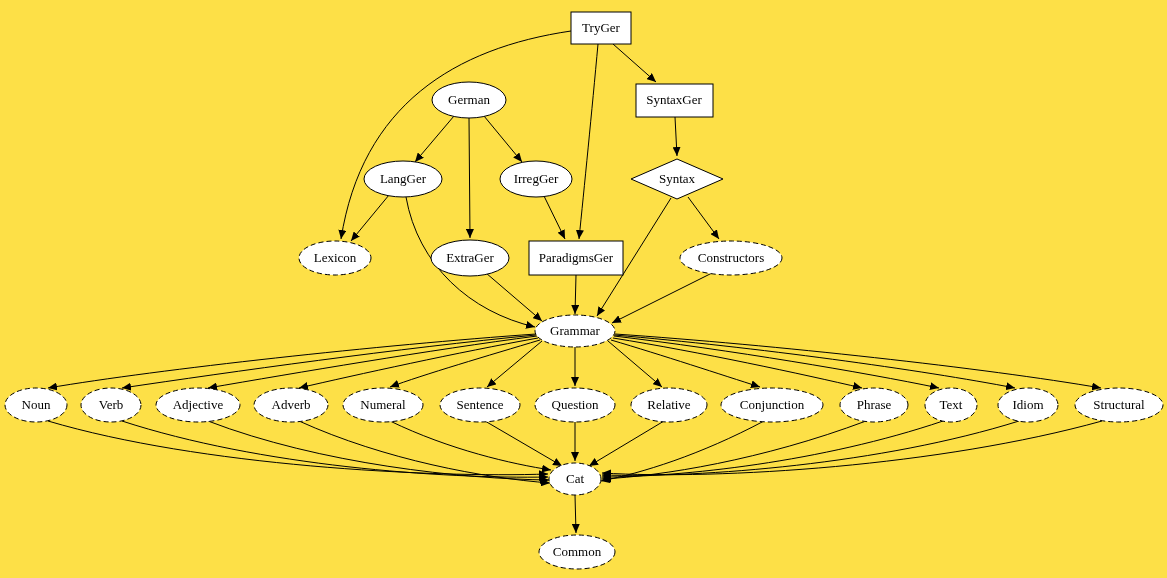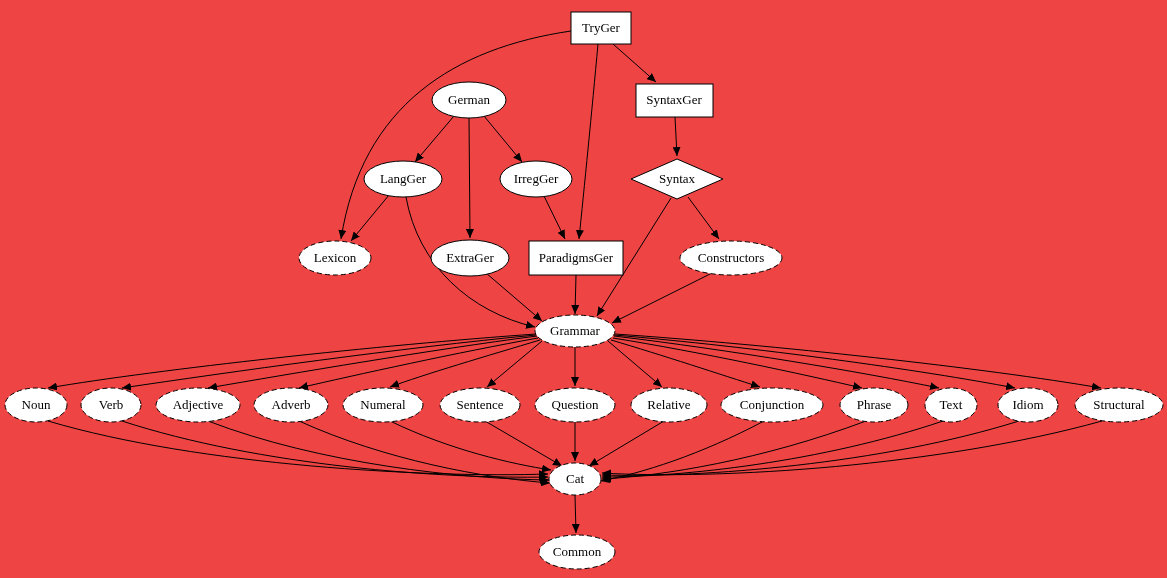--- a/index.html
+++ b/index.html
@@ -1,16 +1,16 @@
 <!DOCTYPE html>
 <html><head>
 <meta charset="utf-8">
 <style>
   html,body { margin:0; padding:0; background:#ffffff; }
-  .canvas { position:relative; width:1167px; height:578px; background:#ef4444; overflow:hidden; }
+  .canvas { position:relative; width:1167px; height:578px; background:#fde047; overflow:hidden; }
   svg { display:block; }
   svg text {
     font-family: "Liberation Serif", "DejaVu Serif", serif;
     font-size: 13px;
     fill:#000000;
     text-anchor: middle;
   }
   .node-shape { fill:#ffffff; stroke:#000000; stroke-width:1; }
   .dashed { stroke-dasharray:5 3; }
   .edge { fill:none; stroke:#000000; stroke-width:1; marker-end:url(#arrowhead); }

